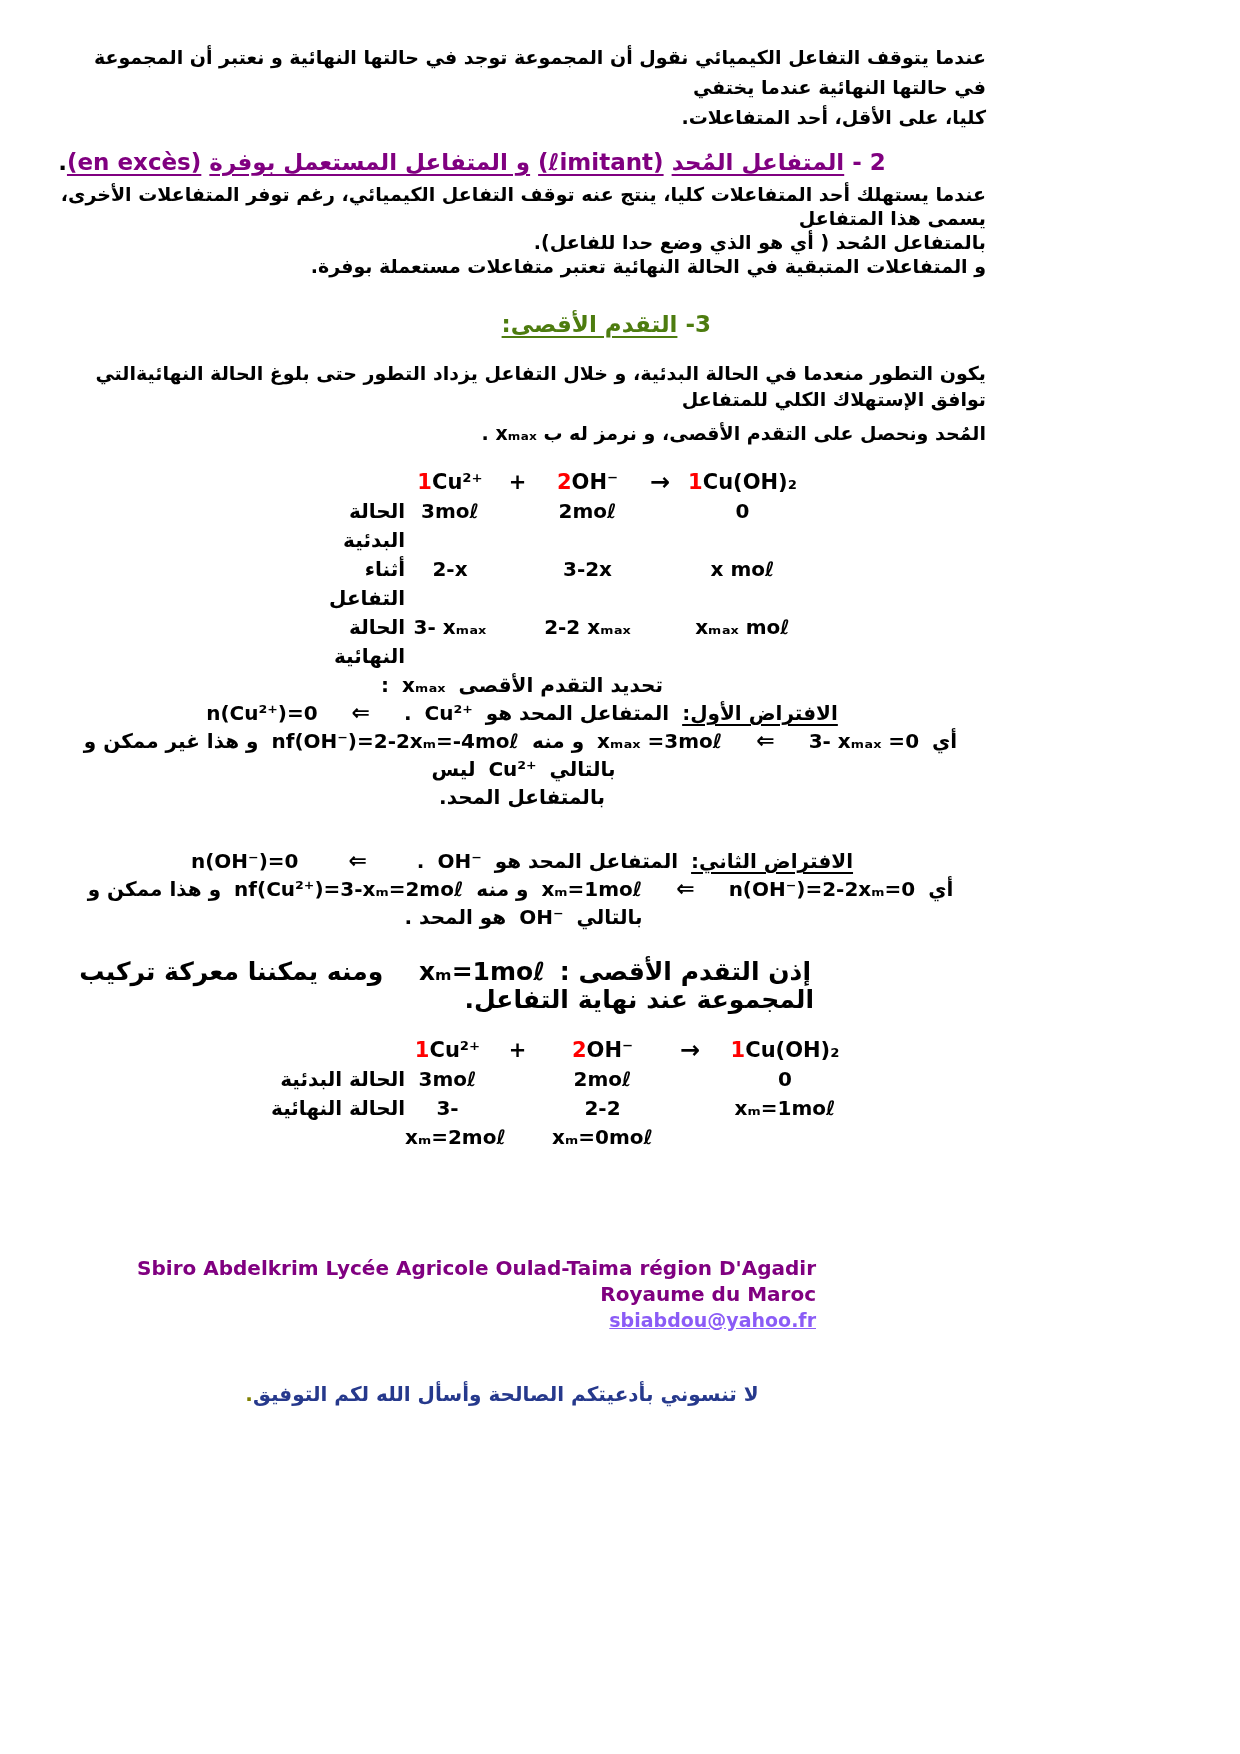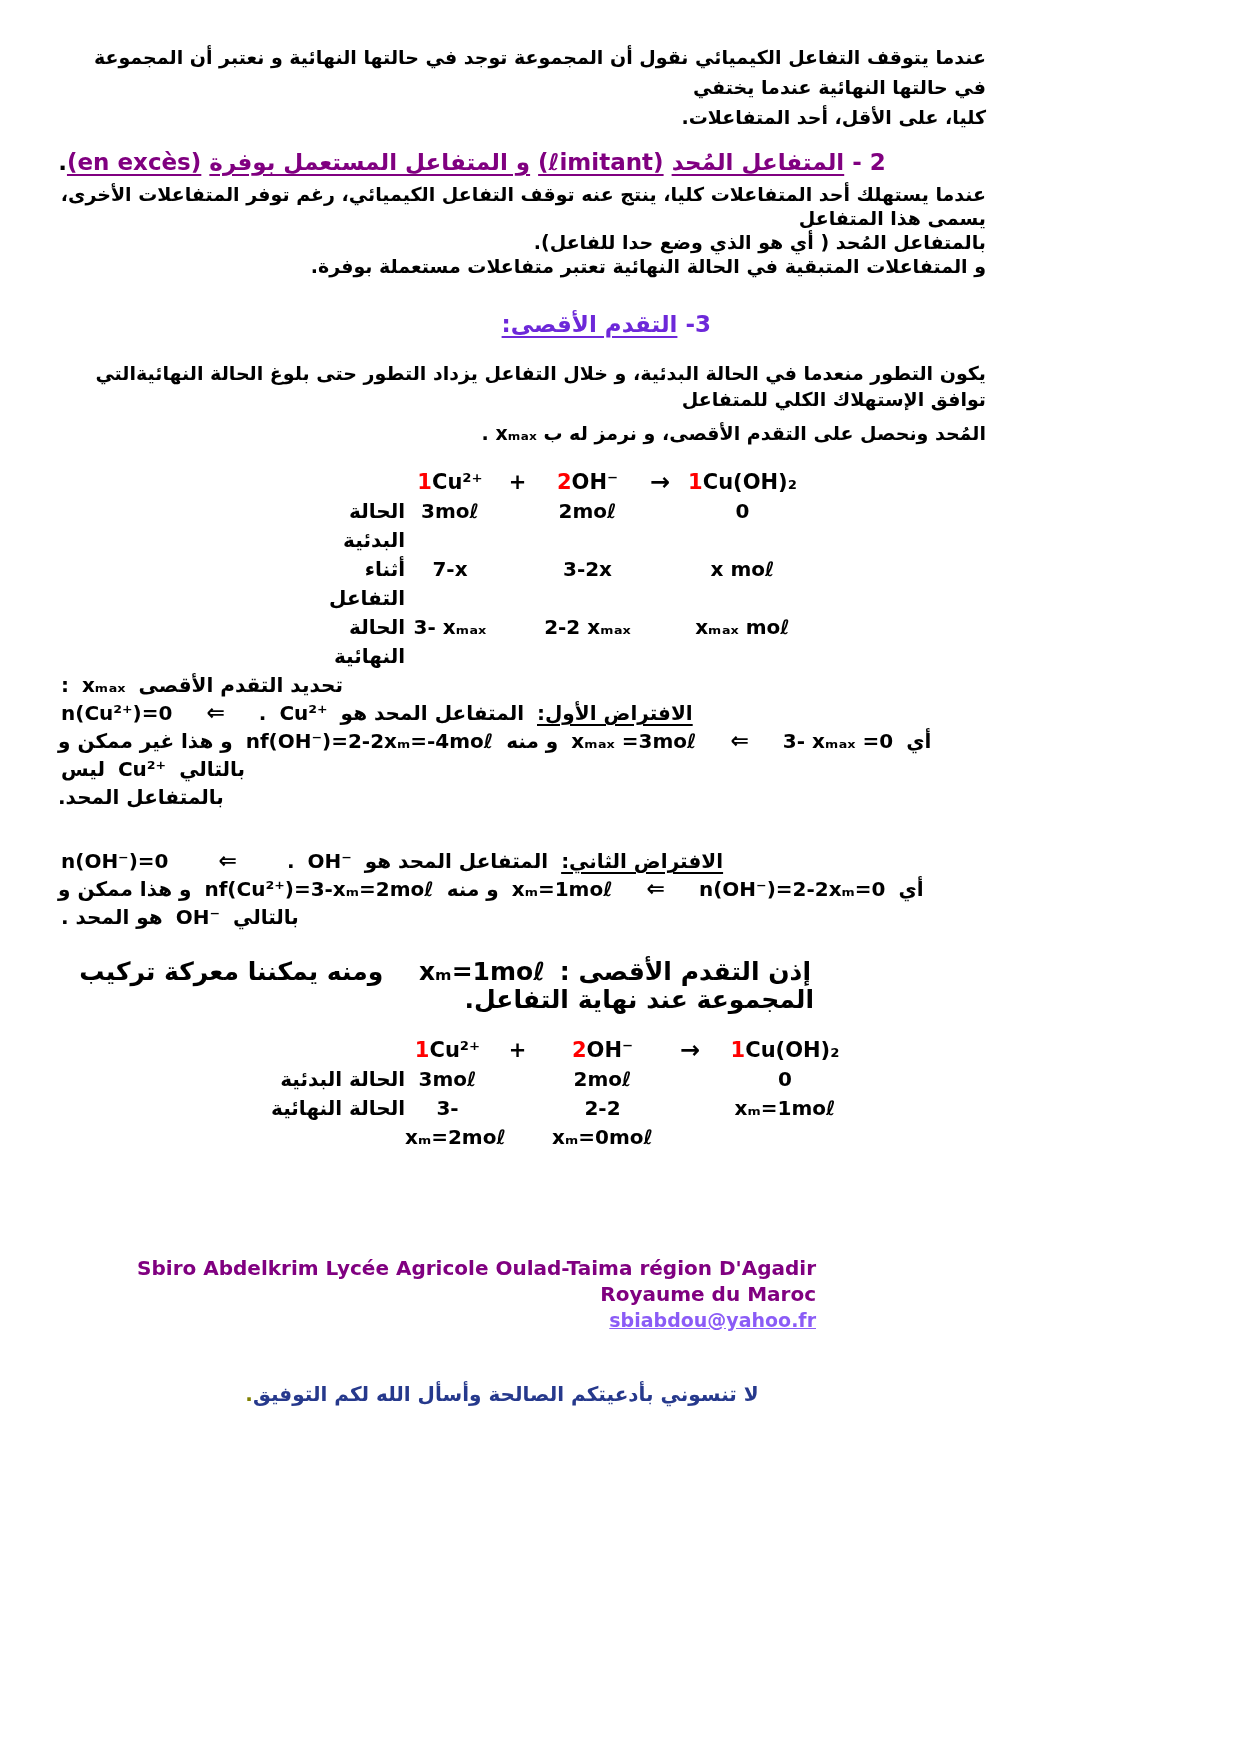--- a/index.html
+++ b/index.html
@@ -20,38 +20,38 @@
     color:#800080; text-align:center; padding-right:100px; white-space:nowrap;
   }
   .heading2 .blk { color:#000; }
   .u { text-decoration:underline; text-decoration-thickness:2px; text-underline-offset:4px; }
 
   .s2-body { margin-top:4px; }
   .body-line { font-size:19px; line-height:24px; text-align:right; }
 
   .heading3 {
     margin-top:30px; font-size:23px; line-height:32px;
-    color:#6d28d9; text-align:right; padding-right:275px;
+    color:#4d7c0f; text-align:right; padding-right:275px;
   }
 
   .s3-line1 { margin-top:20px; font-size:19px; line-height:26px; text-align:right; }
   .s3-line2 { margin-top:8px;  font-size:19px; line-height:26px; text-align:right; }
   .sym { display:inline-block; direction:ltr; unicode-bidi:isolate; }
 
   .rxn-table { margin-top:22px; }
   .trow { display:grid; line-height:29px; font-size:20px; }
   .t1 .trow { grid-template-columns:115px 90px 45px 95px 50px 115px; margin-left:232px; }
   .t2 .trow { grid-template-columns:165px 85px 55px 115px 60px 130px; margin-left:182px; }
   .tlabel { text-align:right; direction:rtl; padding-left:6px; }
   .tcell  { text-align:center; direction:ltr; }
   .eq-row { font-size:21px; }
   .coef { color:#ff0000; }
   .rx-arrow { font-size:24px; }
 
-  .stmt { font-size:20px; line-height:28px; text-align:left; }
+  .stmt { font-size:20px; line-height:28px; text-align:center; }
   .stmt > span { margin-inline:3px; }
   .imp { margin-inline:24px !important; font-size:22px; }
   .imp-wide { margin-inline:40px !important; font-size:22px; }
 
   .concl { margin-top:27px; font-size:25px; line-height:28px; text-align:right; padding-left:0; margin-left:0; margin-right:0; padding-right:172px; }
   .concl > span { margin-inline:3px; }
   .wgap { margin-inline:24px !important; }
 
   .hyp2-block { margin-top:36px; }
 
@@ -99,21 +99,21 @@
     <div class="trow">
       <span class="tlabel">الحالة البدئية</span>
       <span class="tcell">3moℓ</span>
       <span class="tcell"></span>
       <span class="tcell">2moℓ</span>
       <span class="tcell"></span>
       <span class="tcell">0</span>
     </div>
     <div class="trow">
       <span class="tlabel">أثناء التفاعل</span>
-      <span class="tcell">7-x</span>
+      <span class="tcell">2-x</span>
       <span class="tcell"></span>
       <span class="tcell">3-2x</span>
       <span class="tcell"></span>
       <span class="tcell">x moℓ</span>
     </div>
     <div class="trow">
       <span class="tlabel">الحالة النهائية</span>
       <span class="tcell">3- xₘₐₓ</span>
       <span class="tcell"></span>
       <span class="tcell">2-2 xₘₐₓ</span>

